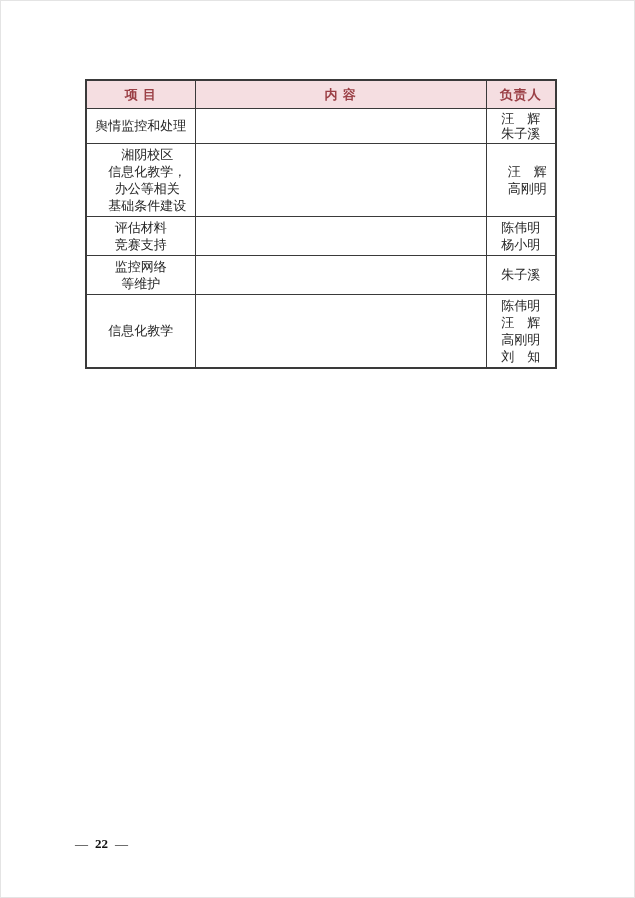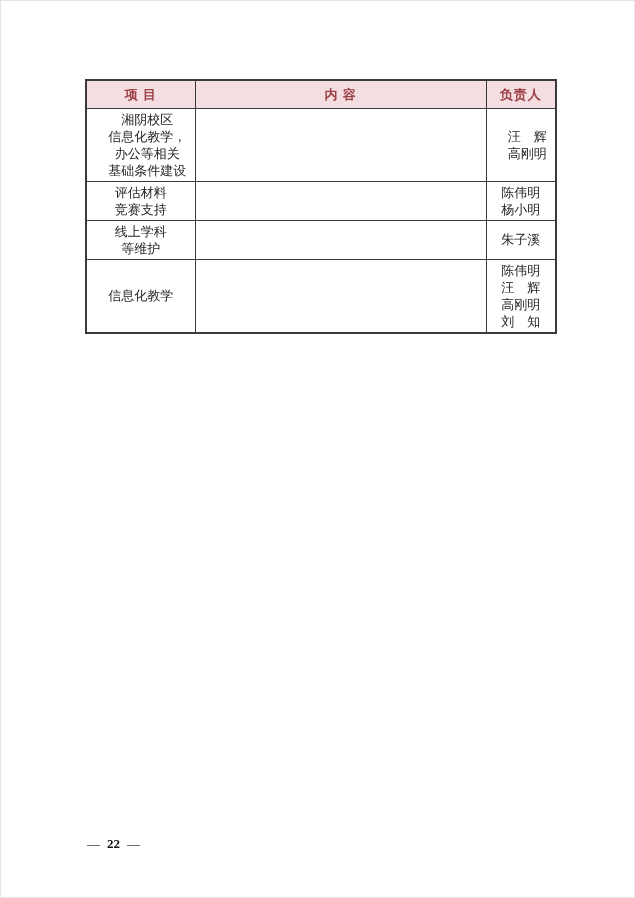--- a/index.html
+++ b/index.html
@@ -49,21 +49,21 @@
   tr.r-1 td { height: 36px; }
   tr.r-2 td { height: 66px; padding-left: 16px; }
   tr.r-3 td { height: 34px; }
   tr.r-4 td { height: 34px; }
   tr.r-5 td { height: 69px; }
 
   tr.r-0 td.owner-cell { line-height: 15px; }
 
   .page-footer {
     position: absolute;
-    left: 86px;
+    left: 74px;
     top: 835px;
     font-size: 13px;
     color: #111111;
     letter-spacing: 0;
     white-space: nowrap;
   }
   .page-footer .dash { font-weight: normal; }
   .page-footer .num  { font-weight: bold; margin: 0 7px; }
 </style>
 </head>
@@ -76,38 +76,44 @@
     <col class="c-owner">
   </colgroup>
   <thead>
     <tr>
       <th>项 目</th>
       <th>内 容</th>
       <th>负责人</th>
     </tr>
   </thead>
   <tbody>
+    <tr class="r-0">
+      <td class="project-cell">舆情监控和处理</td>
+      <td class="content-cell"></td>
+      <td class="owner-cell">汪　辉
+朱子溪</td>
+    </tr>
     <tr class="r-2">
       <td class="project-cell">湘阴校区
 信息化教学，
 办公等相关
 基础条件建设</td>
       <td class="content-cell"></td>
       <td class="owner-cell">汪　辉
 高刚明</td>
     </tr>
     <tr class="r-3">
       <td class="project-cell">评估材料
 竞赛支持</td>
       <td class="content-cell"></td>
       <td class="owner-cell">陈伟明
 杨小明</td>
     </tr>
     <tr class="r-4">
-      <td class="project-cell">线上学科
+      <td class="project-cell">监控网络
 等维护</td>
       <td class="content-cell"></td>
       <td class="owner-cell">朱子溪</td>
     </tr>
     <tr class="r-5">
       <td class="project-cell">信息化教学</td>
       <td class="content-cell"></td>
       <td class="owner-cell">陈伟明
 汪　辉
 高刚明

